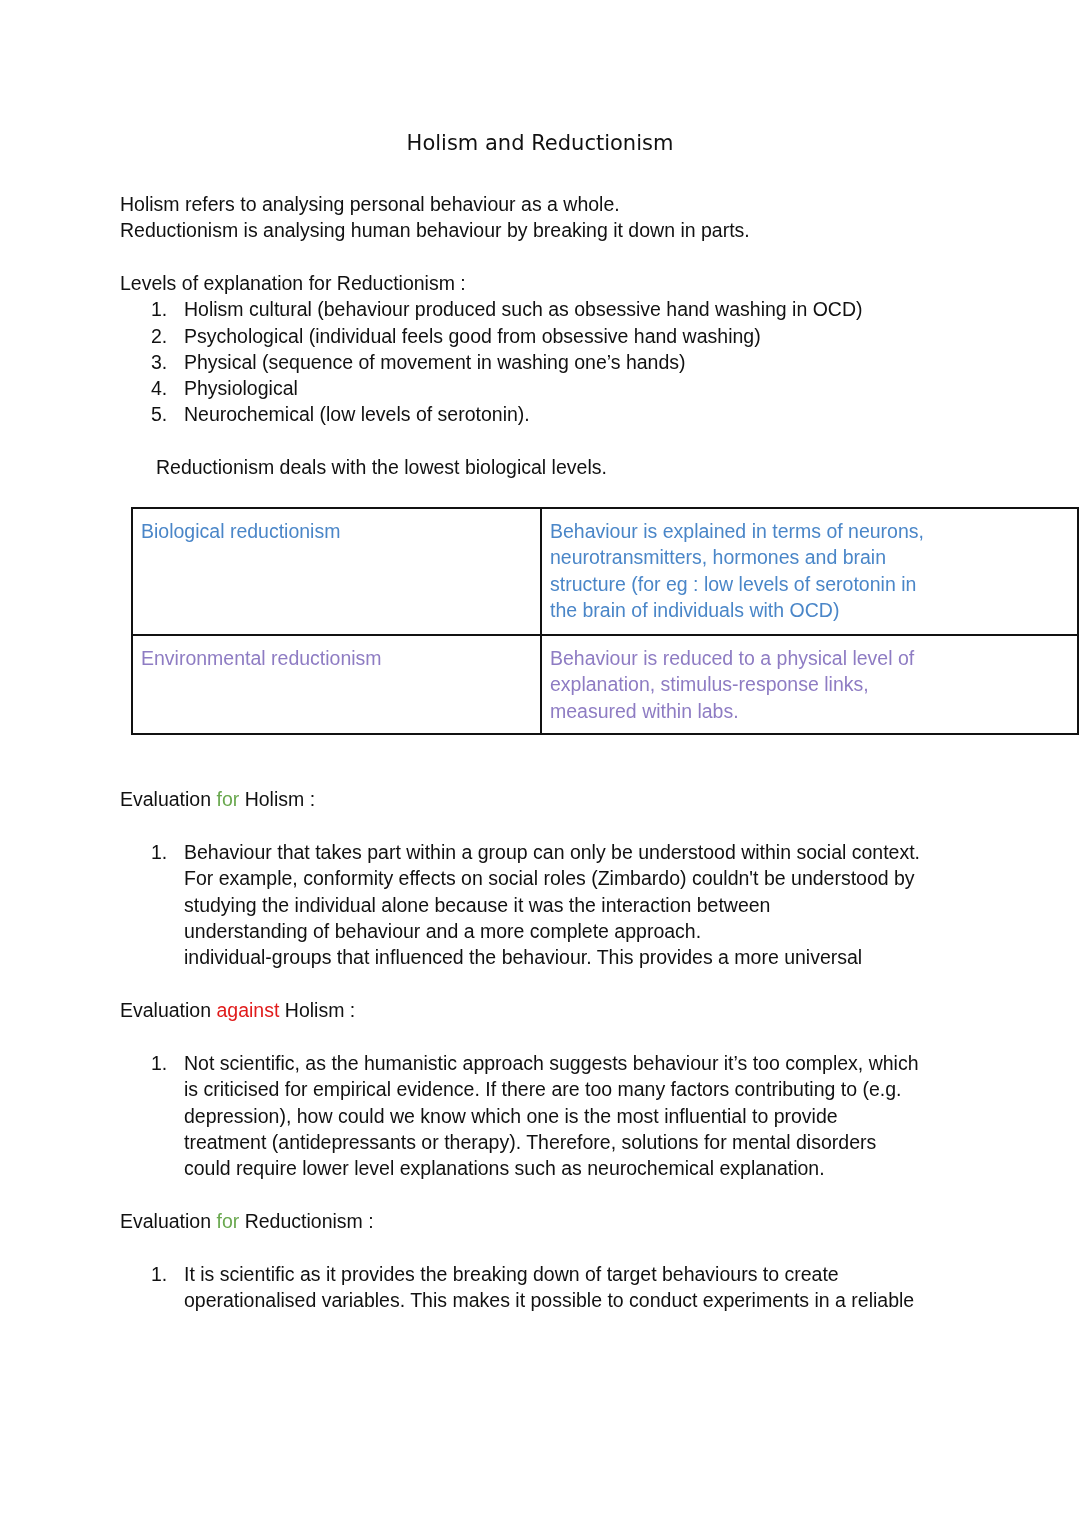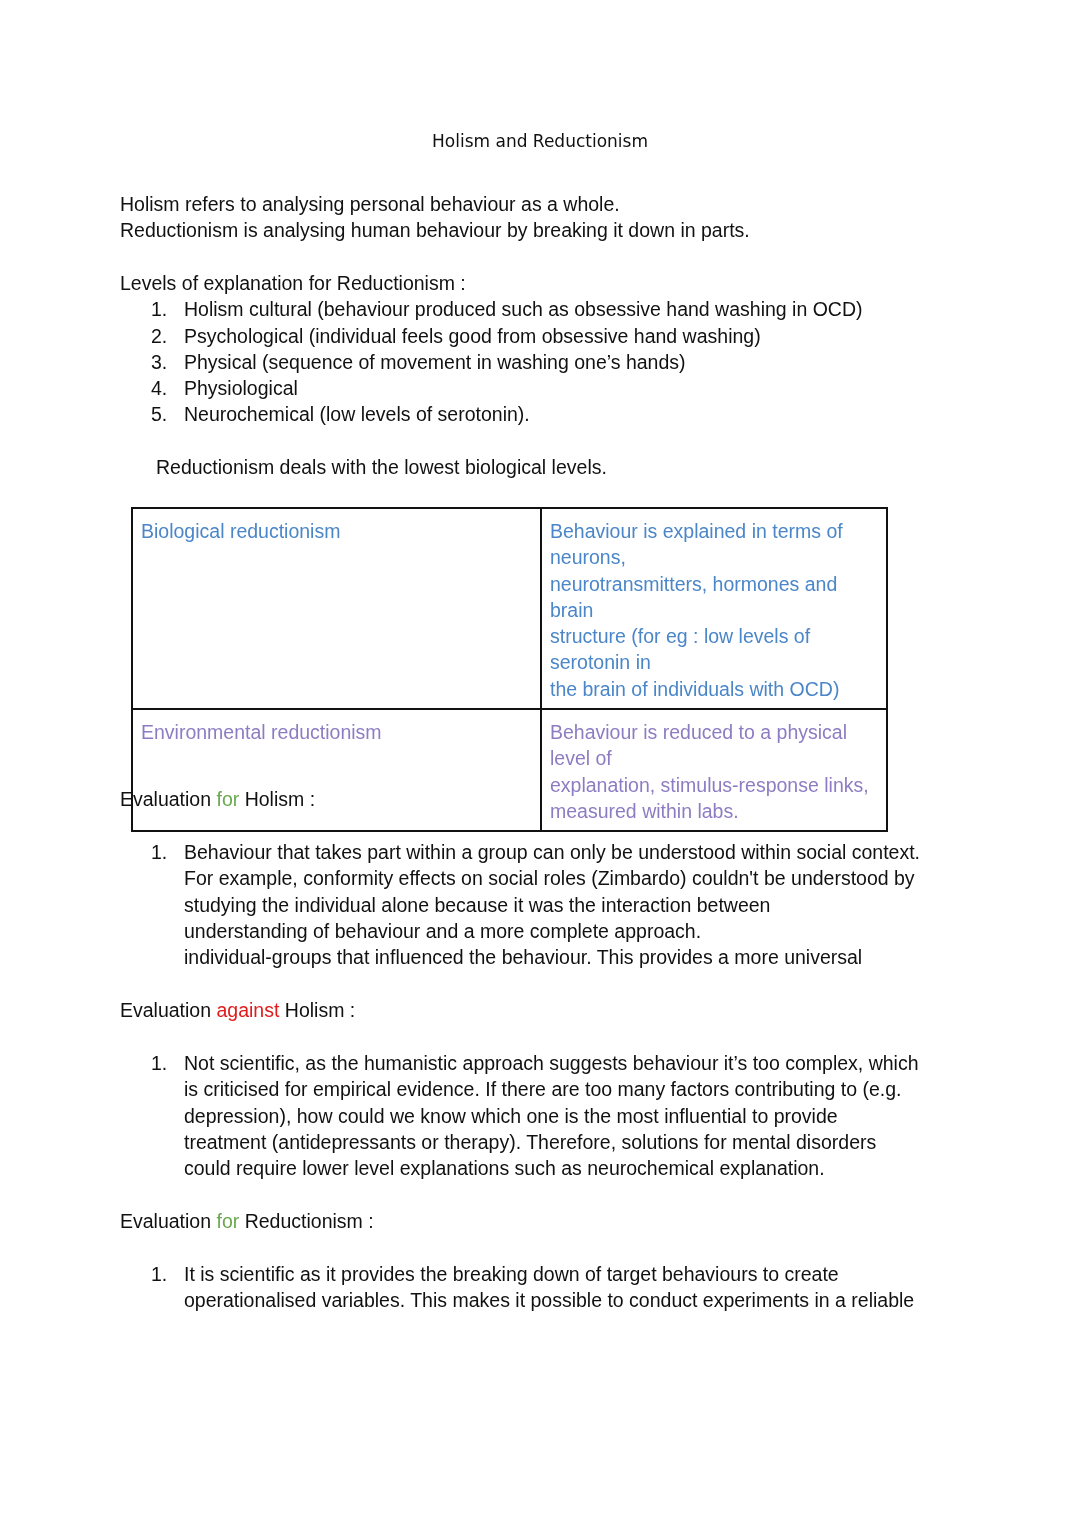--- a/index.html
+++ b/index.html
@@ -1,24 +1,24 @@
 <!DOCTYPE html>
 <html><head>
 <meta charset="utf-8">
 <style>
   html, body { margin:0; padding:0; background:#ffffff; }
   body { width:1080px; height:1525px; position:relative; overflow:hidden;
          font-family:"Liberation Sans", sans-serif; color:#111; font-size:19.5px; }
   .title { position:absolute; top:131px; left:0; width:1080px; text-align:center;
-           font-family:"DejaVu Sans", sans-serif; font-size:17px; color:#111; }
+           font-family:"DejaVu Sans", sans-serif; font-size:21px; color:#111; }
   .p { position:absolute; left:120px; line-height:26.3px; white-space:nowrap; }
   ol { margin:0; padding:0; list-style:none; }
   .li { position:relative; padding-left:65px; line-height:26.3px; white-space:nowrap; }
   .li .num { position:absolute; left:32px; top:0; }
-  table { position:absolute; left:131px; top:507px; border-collapse:collapse; width:757px; }
+  table { position:absolute; left:131px; top:507px; border-collapse:collapse; width:948px; }
   td { border:2px solid #111; vertical-align:top; padding:9px 8px 6px 8px; line-height:26.3px; font-size:19.5px; }
   td.c1 { width:391px; }
   .blue { color:#4a86c8; }
   .purple { color:#8e7cc3; }
   .green { color:#6aa84f; }
   .red { color:#e01b1b; }
 </style>
 </head>
 <body>
 

